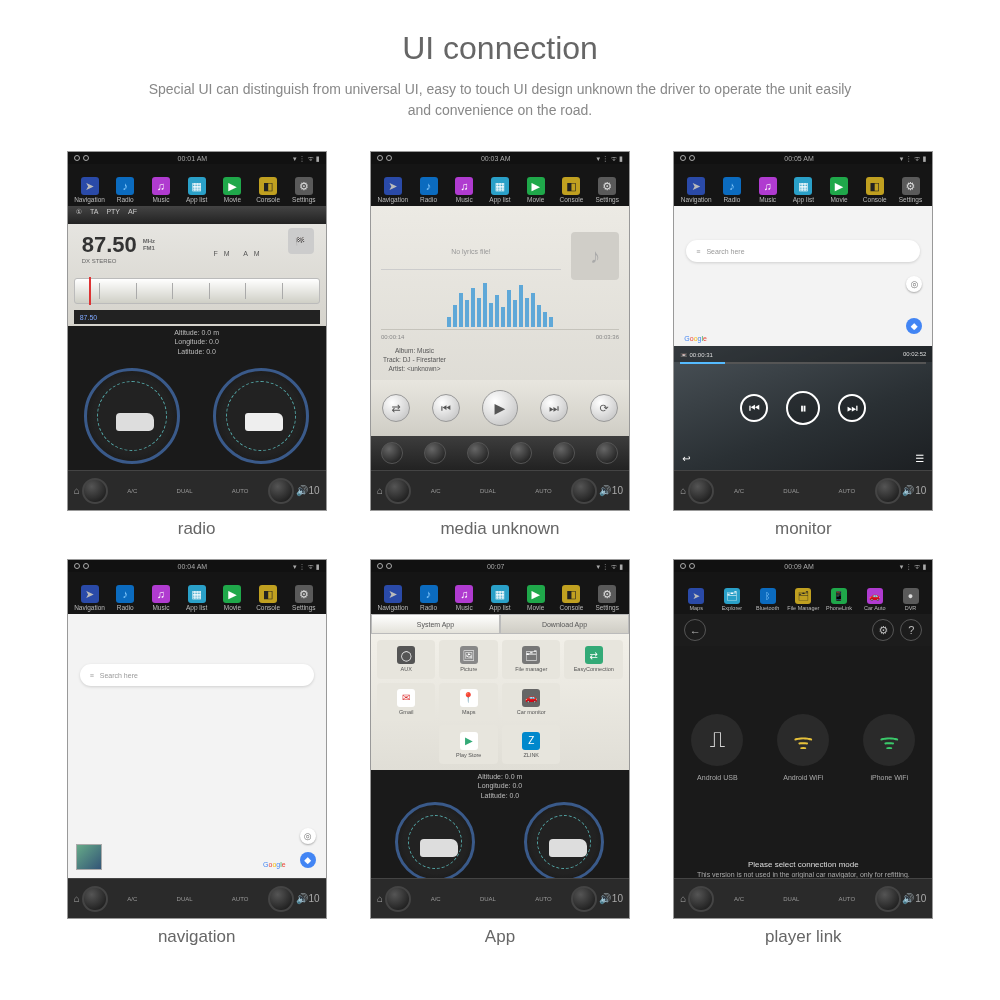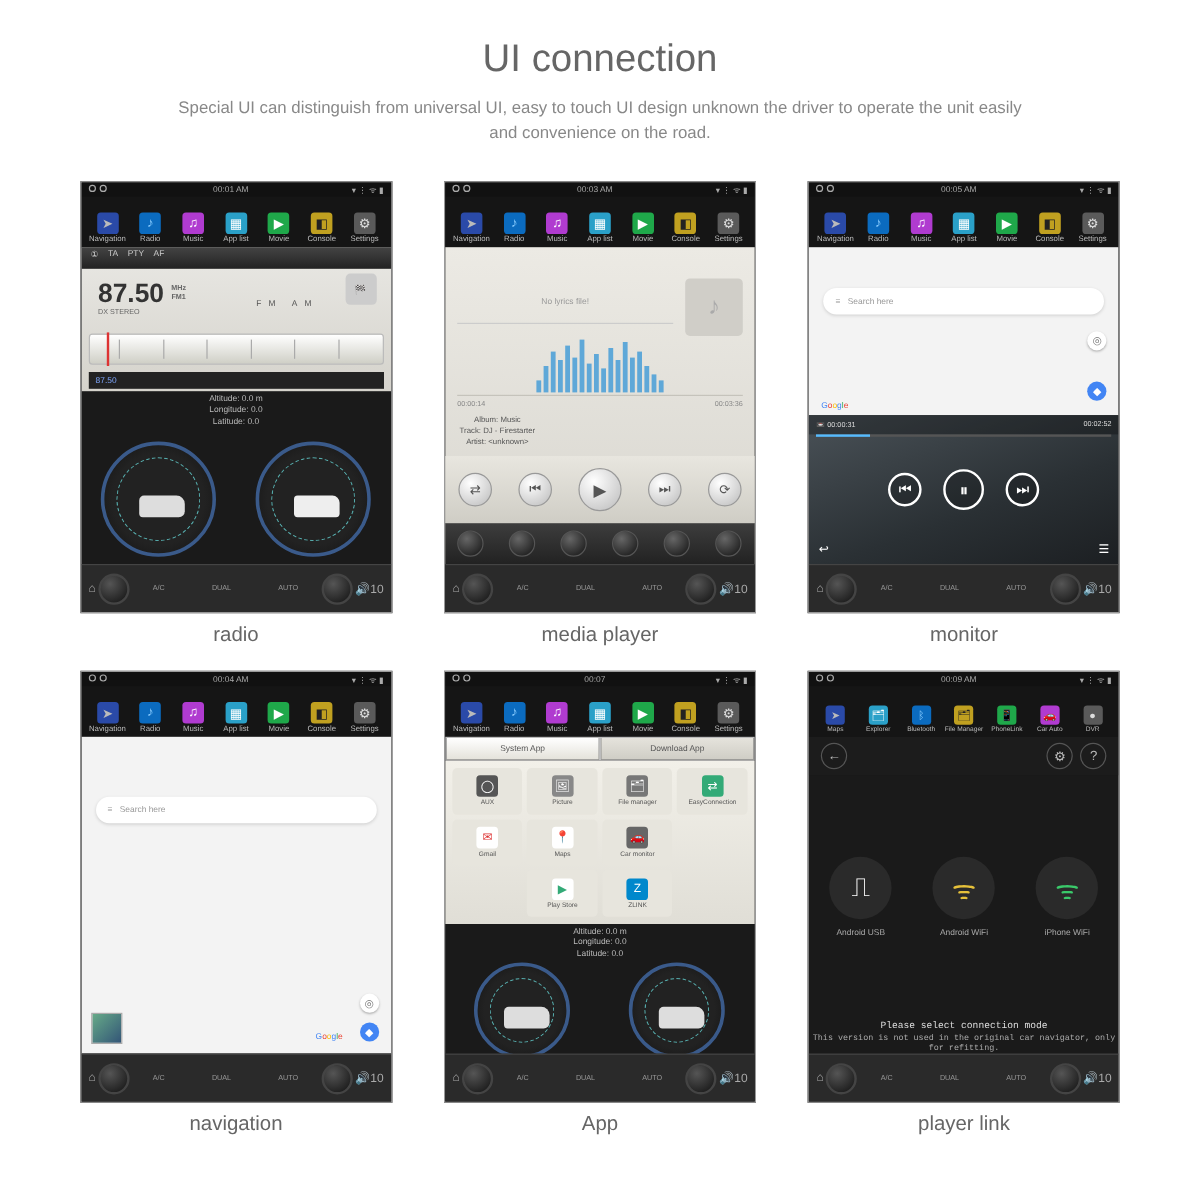--- a/index.html
+++ b/index.html
@@ -122,21 +122,21 @@
   .app-ic{width:18px;height:18px;border-radius:3px;display:flex;align-items:center;justify-content:center;font-size:10px;color:#fff;}
   .gps2{position:absolute;top:212px;left:0;right:0;text-align:center;font-size:7px;color:#bbb;line-height:1.35;}
   .gauges2{position:absolute;top:246px;left:0;right:0;bottom:40px;display:flex;justify-content:space-around;align-items:center;}
 
   
   .ml-top{position:absolute;top:54px;left:0;right:0;height:32px;background:#1c1c1c;display:flex;justify-content:space-between;align-items:center;padding:0 10px;}
   .ml-round{width:22px;height:22px;border:1px solid #555;border-radius:50%;display:flex;align-items:center;justify-content:center;color:#bbb;font-size:11px;}
   .ml-body{position:absolute;top:86px;left:0;right:0;bottom:70px;display:flex;justify-content:space-around;align-items:center;}
   .ml-opt{display:flex;flex-direction:column;align-items:center;gap:8px;font-size:7px;color:#aaa;}
   .ml-circ{width:52px;height:52px;border-radius:50%;background:#2a2a2a;display:flex;align-items:center;justify-content:center;font-size:22px;}
-  .ml-foot{position:absolute;bottom:40px;left:0;right:0;text-align:center;font-size:7px;color:#aaa;font-family:Liberation Mono, monospace;}
+  .ml-foot{position:absolute;bottom:40px;left:0;right:0;text-align:center;font-size:7px;color:#aaa;}
   .ml-foot .t{font-size:8px;color:#ddd;margin-bottom:2px;}
   .appbar7 .ico{font-size:5.5px;}
   .appbar7 .ico-i{width:16px;height:16px;font-size:9px;}
 </style>
 </head>
 <body>
 
 <h1>UI connection</h1>
 <p class="sub">Special UI can distinguish from universal UI, easy to touch UI design unknown the driver to operate the unit easily and convenience on the road.</p>
 
@@ -282,21 +282,21 @@
           <div class="knob"></div>
         <div class="ac-mid">
             <span>A/C</span>
             <span>DUAL</span>
             <span>AUTO</span>
           </div>
         <div class="knob"></div>
           <span class="arrow">🔊<span>10</span></span>
       </div>
     </div>
-    <div class="caption">media player</div>
+    <div class="caption">media unknown</div>
   </div>
 
   <div class="thumb-wrap">
     <div class="thumb">
       <div class="statusbar">
           <span><span class="dot"></span><span class="dot"></span></span>
           <span>00:05 AM</span>
           <span>▾ ⋮ ᯤ ▮</span>
         </div>
       <div class="appbar">

